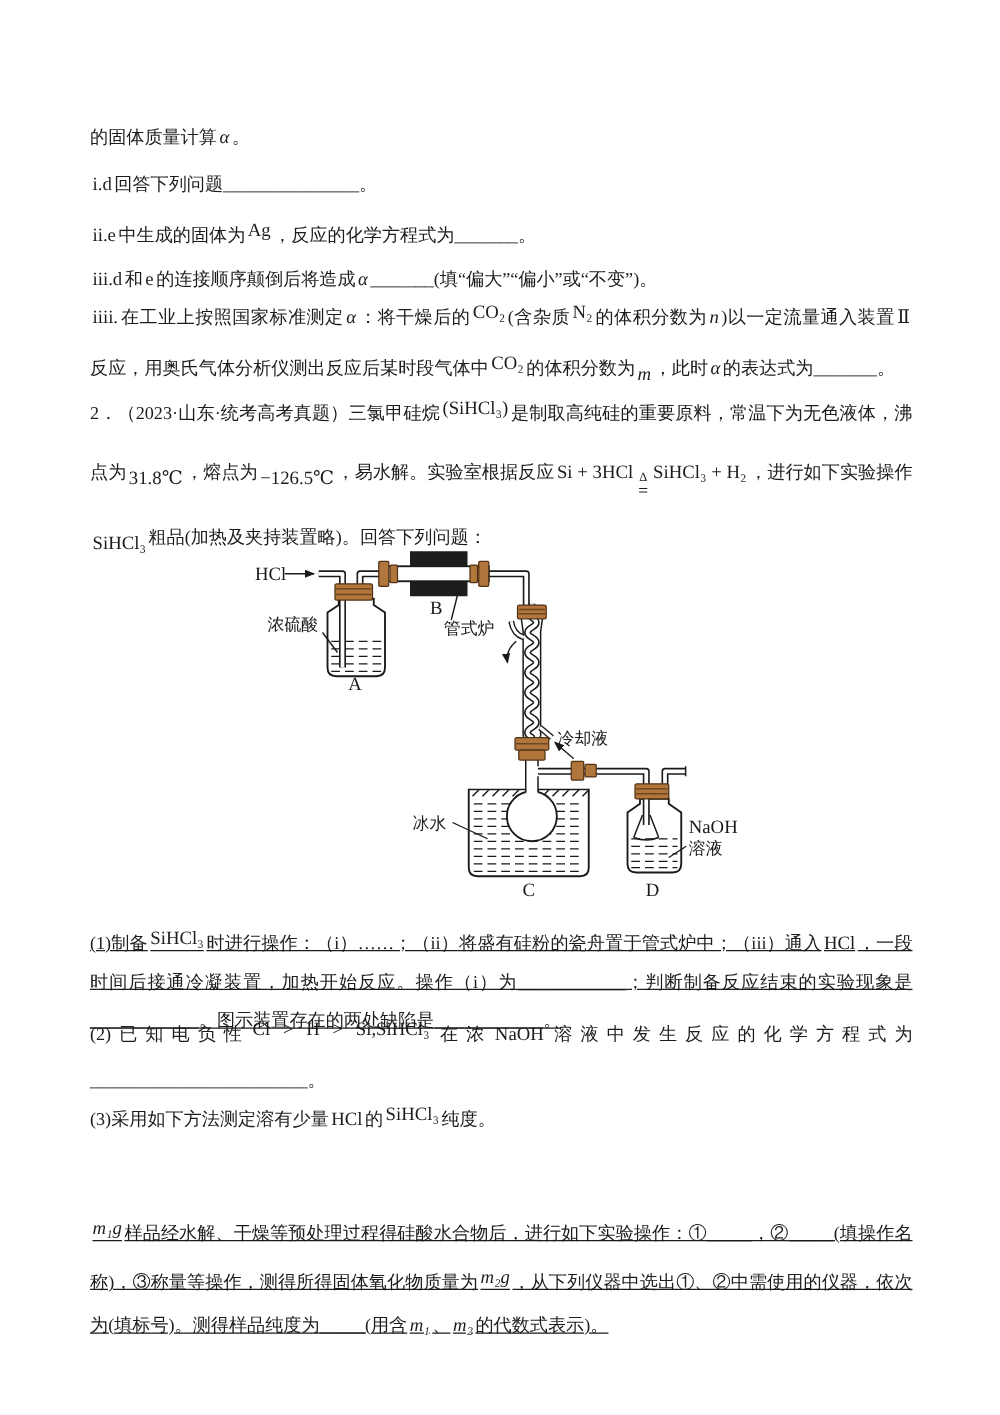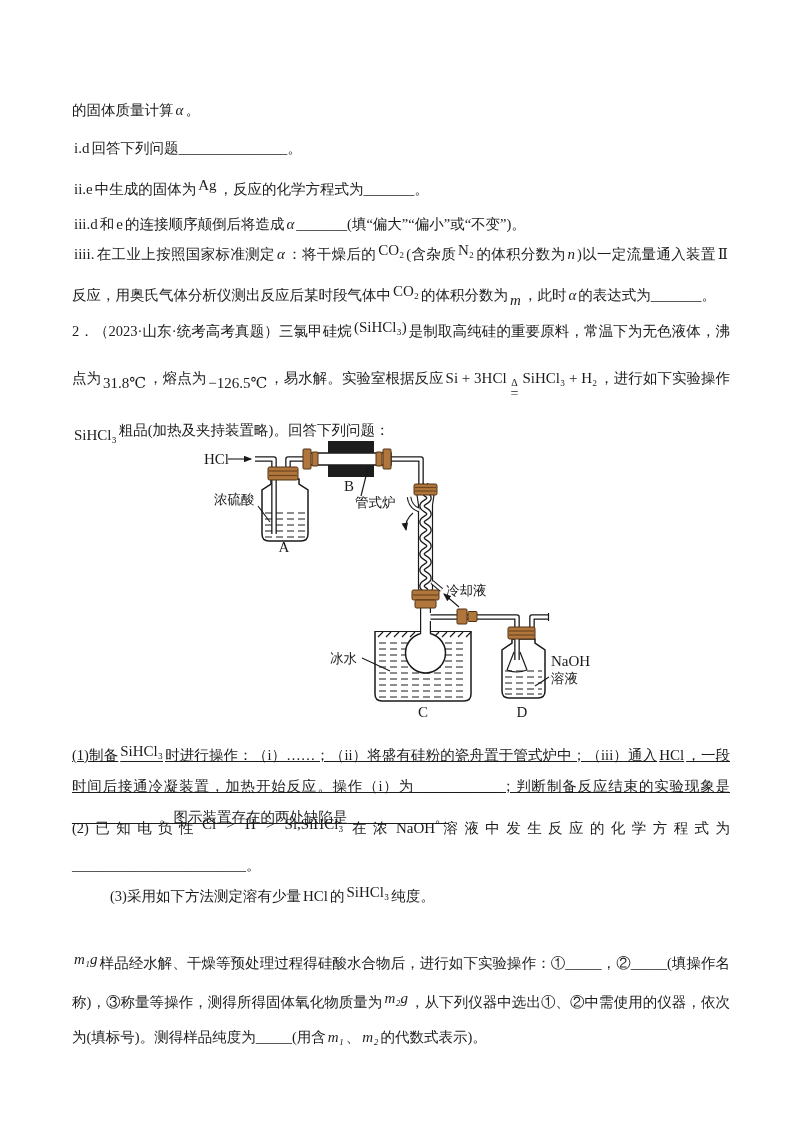--- a/index.html
+++ b/index.html
@@ -8,21 +8,21 @@
     font-family:"Liberation Serif","DejaVu Serif",serif;color:#1c1c1c;
     overflow:hidden;
   }
   .para{
     position:absolute;left:72px;width:658px;margin:0;
     font-size:14.5px;line-height:37px;text-align:justify;
   }
   .p1{top:92px;}  .p2{top:130px;} .p3{top:167px;} .p4{top:206px;}
   .p5{top:232px;} .p6{top:304px;line-height:47px;}
   .p8{top:736px;line-height:31px;text-decoration:underline;} .p9{top:806px;}
-  .p10{top:874px;margin-left:38px;} .p11{top:942px;line-height:35px;}
+  .p10{top:874px;} .p11{top:966px;line-height:35px;text-decoration:underline;}
   .f{font-family:"Liberation Serif","DejaVu Serif",serif;font-size:15px;padding:0 2px;}
   .v{font-style:italic;}
   .up{vertical-align:4px;}
   .down{vertical-align:-5px;}
   .blank{letter-spacing:0;}
   .stack{display:inline-flex;flex-direction:column;align-items:center;vertical-align:-3px;line-height:1;padding:0 2px;font-family:"Liberation Serif","DejaVu Serif",serif;}
   .stk-top{font-size:10px;line-height:1;}
   .stk-bot{font-size:14px;line-height:.8;}
   .diagram{position:absolute;left:178px;top:438px;}
   .glass{stroke:#1a1a1a;stroke-width:1.5;fill:none;}

